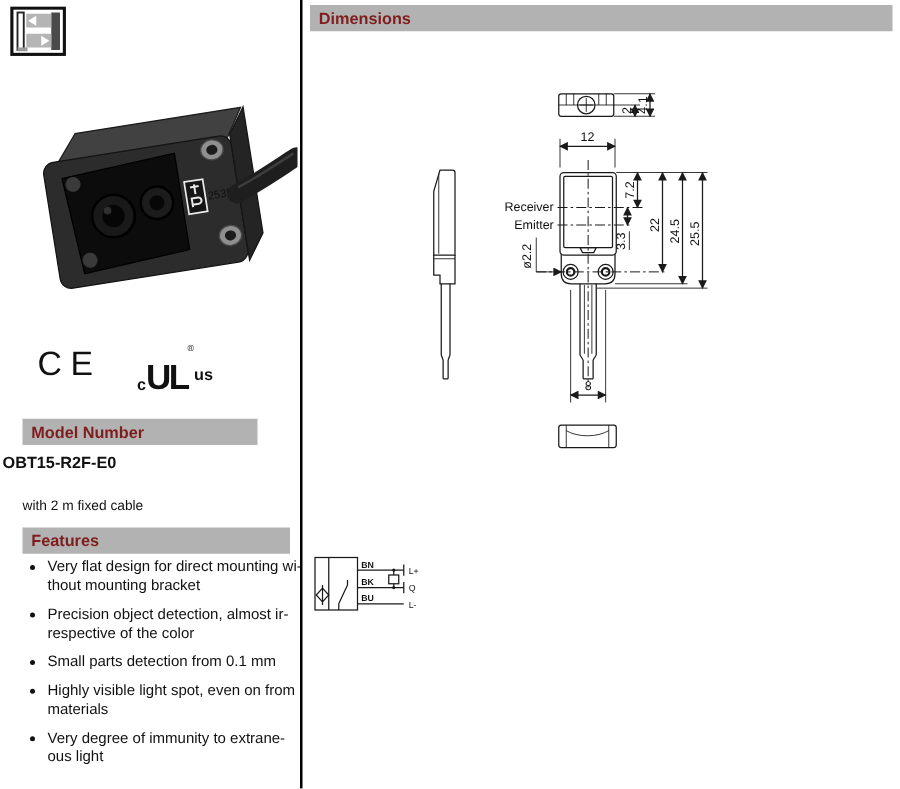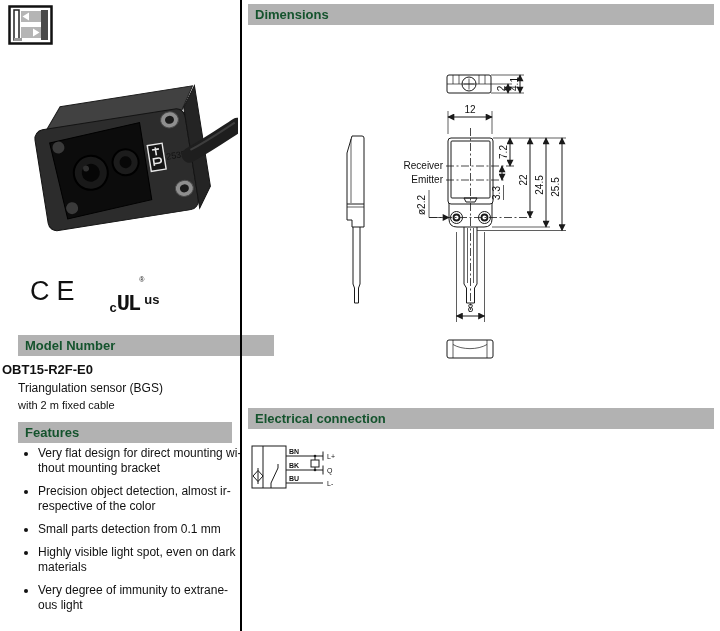--- a/index.html
+++ b/index.html
@@ -1,33 +1,33 @@
 <!DOCTYPE html>
 <html><head>
 <meta charset="utf-8">
 <style>
   html,body{margin:0;padding:0;background:#fff;}
   .page{position:relative;width:720px;height:631px;background:#fff;overflow:hidden;
         font-family:"Liberation Sans","DejaVu Sans",sans-serif;color:#111;}
   .abs{position:absolute;}
   .divider{position:absolute;left:240px;top:0;width:2px;height:631px;background:#000;}
   .section-bar{position:absolute;background:#b2b2b2;height:21px;line-height:21px;
-               font-size:13px;font-weight:bold;padding-left:7px;box-sizing:border-box;color:#14532d;}
+               font-size:13px;font-weight:bold;padding-left:7px;box-sizing:border-box;color:#7f1d1d;}
   .model-value{position:absolute;left:2px;top:362px;font-size:13px;font-weight:bold;}
   .model-type{position:absolute;left:18px;top:381px;font-size:12px;}
   .model-cable{position:absolute;left:18px;top:399px;font-size:11px;}
   .features-list{position:absolute;left:18px;top:446px;width:216px;margin:0;
                  padding:0 0 0 20px;font-size:12px;line-height:15px;}
   .features-list li{margin-bottom:8px;white-space:pre-line;}
   .certs{position:absolute;left:30px;top:276px;width:180px;height:40px;display:flex;
          gap:28px;}
   .ce-mark{font-size:27px;letter-spacing:7px;font-weight:normal;line-height:30px;}
   .ul-mark{display:flex;align-items:flex-end;line-height:1;}
   .ul-prefix{font-size:13px;font-weight:bold;margin-bottom:2px;}
-  .ul-core{font-size:22px;font-weight:bold;letter-spacing:-2px;font-family:Liberation Mono, monospace;}
+  .ul-core{font-size:28px;font-weight:bold;letter-spacing:-2px;}
   .ul-reg{font-size:7px;align-self:flex-start;}
   .ul-suffix{font-size:13px;font-weight:bold;margin-bottom:10px;}
   svg text{font-family:"Liberation Sans","DejaVu Sans",sans-serif;fill:#111;}
   .dim{font-size:10px;text-anchor:middle;}
   .lbl{font-size:10px;text-anchor:end;}
   .wlbl{font-size:7px;font-weight:bold;text-anchor:start;}
   .tlbl{font-size:7px;text-anchor:start;}
   .ln{stroke:#1a1a1a;stroke-width:1;fill:none;}
   .thin{stroke:#1a1a1a;stroke-width:0.7;fill:none;}
   .cl{stroke:#1a1a1a;stroke-width:0.8;fill:none;stroke-dasharray:8 2.5 2 2.5;}
@@ -79,33 +79,32 @@
   <div class="certs">
     <span class="ce-mark">CE</span>
     <span class="ul-mark">
       <span class="ul-prefix">c</span>
       <span class="ul-core">UL</span>
       <span class="ul-reg">®</span>
       <span class="ul-suffix">us</span>
     </span>
   </div>
 
-  <div class="section-bar" style="left:18px;top:335px;width:256px">Model Number</div>
+  <div class="section-bar" style="left:18px;top:335px;width:188px">Model Number</div>
   <div class="model-value">OBT15-R2F-E0</div>
-  <div class="model-type">Triangulation sensor (BGS)</div>
   <div class="model-cable">with 2 m fixed cable</div>
 
   <div class="section-bar" style="left:18px;top:422px;width:214px">Features</div>
   <ul class="features-list">
     <li>Very flat design for direct mounting wi-
 thout mounting bracket</li>
     <li>Precision object detection, almost ir-
 respective of the color</li>
     <li>Small parts detection from 0.1 mm</li>
-    <li>Highly visible light spot, even on dark
+    <li>Highly visible light spot, even on from
 materials</li>
     <li>Very degree of immunity to extrane-
 ous light</li>
   </ul>
 
   <div class="divider"></div>
 
   <div class="section-bar" style="left:248px;top:4px;width:466px">Dimensions</div>
 
   <svg class="abs" style="left:248px;top:30px" width="472" height="378" viewBox="248 30 472 378">
@@ -191,21 +190,20 @@
       <text class="dim" x="470.5" y="312">8</text>
     </g>
 
     <g>
       <rect class="ln" x="447" y="340" width="46" height="18" rx="2"></rect>
       <path class="thin" d="M453,340 V358 M487,340 V358"></path>
       <path class="thin" d="M453,344.5 C462,350 478,350 487,344.5"></path>
     </g>
   </svg>
 
-  <div class="section-bar" style="left:248px;top:408px;width:466px">Electrical connection</div>
 
   <svg class="abs" style="left:248px;top:436px" width="140" height="64" viewBox="248 436 140 64">
     <rect class="ln" x="252" y="446" width="34" height="42"></rect>
     <line class="ln" x1="263" y1="446" x2="263" y2="488"></line>
     <g>
       <path class="ln" d="M258,470.5 L263,476 L258,481.5 L253,476 Z"></path>
       <line class="ln" x1="258" y1="468" x2="258" y2="484"></line>
     </g>
     <g>
       <path class="ln" d="M271,488 V483 M271,483 L278,468 M278,468 V464"></path>

